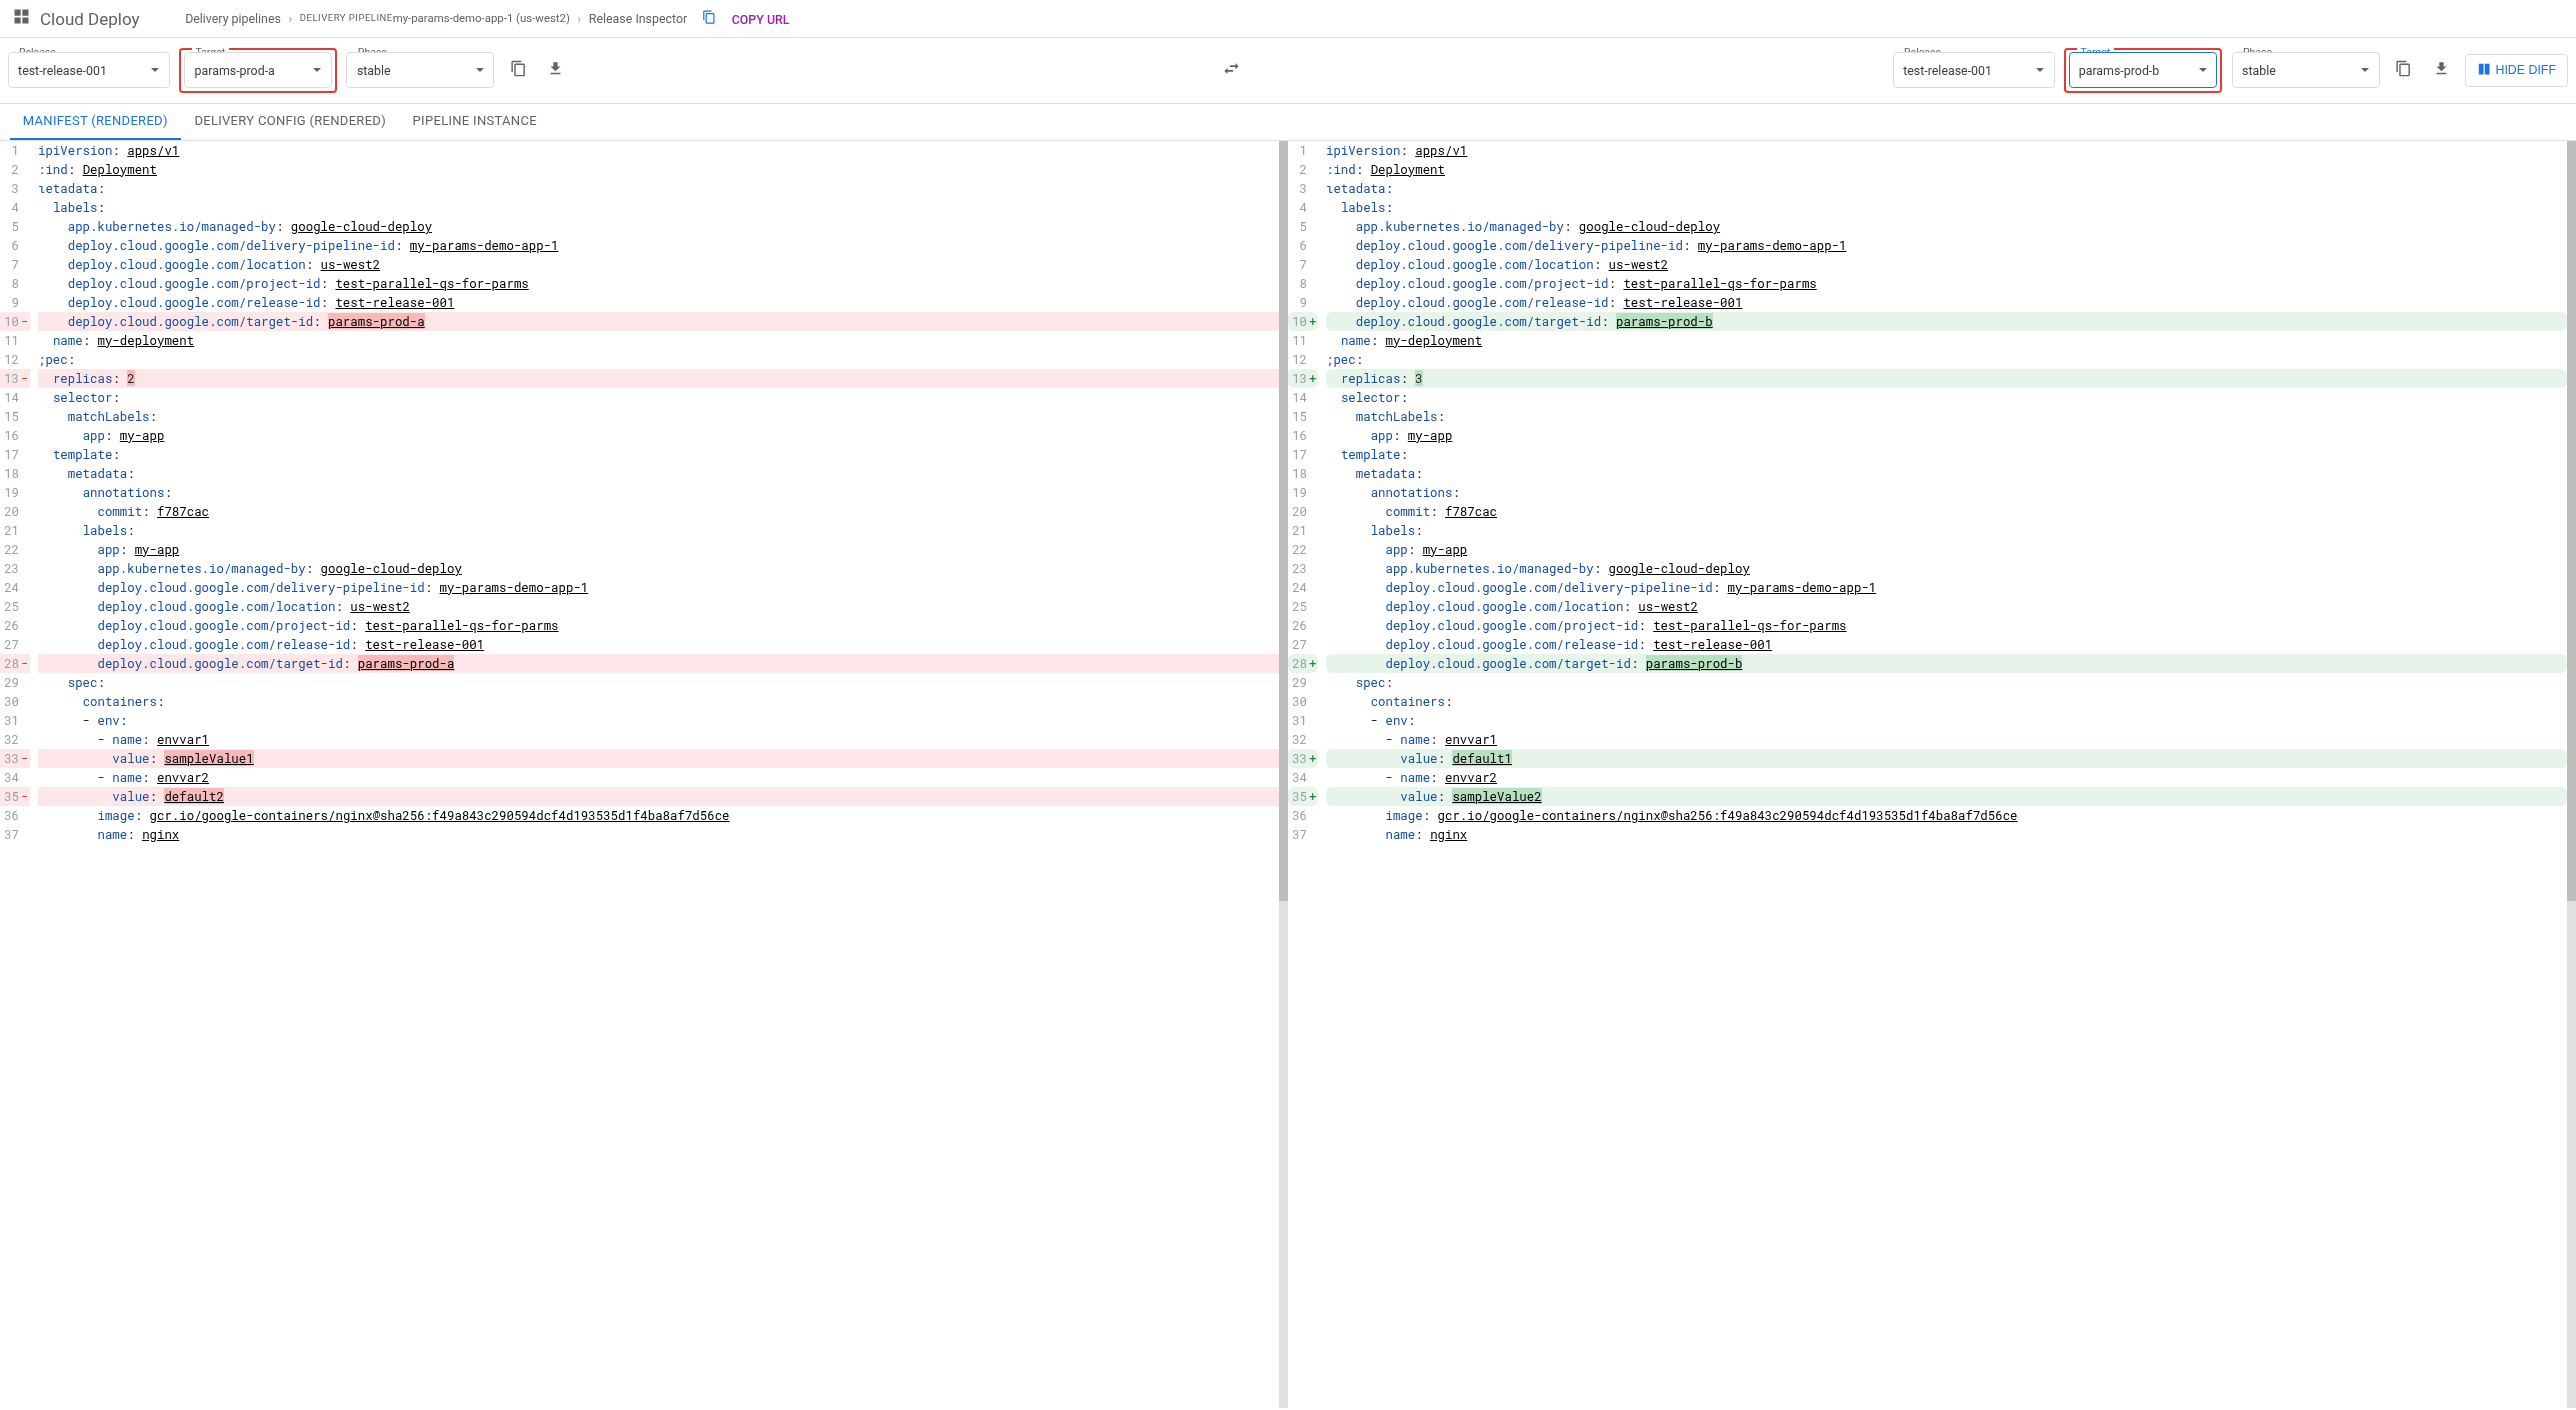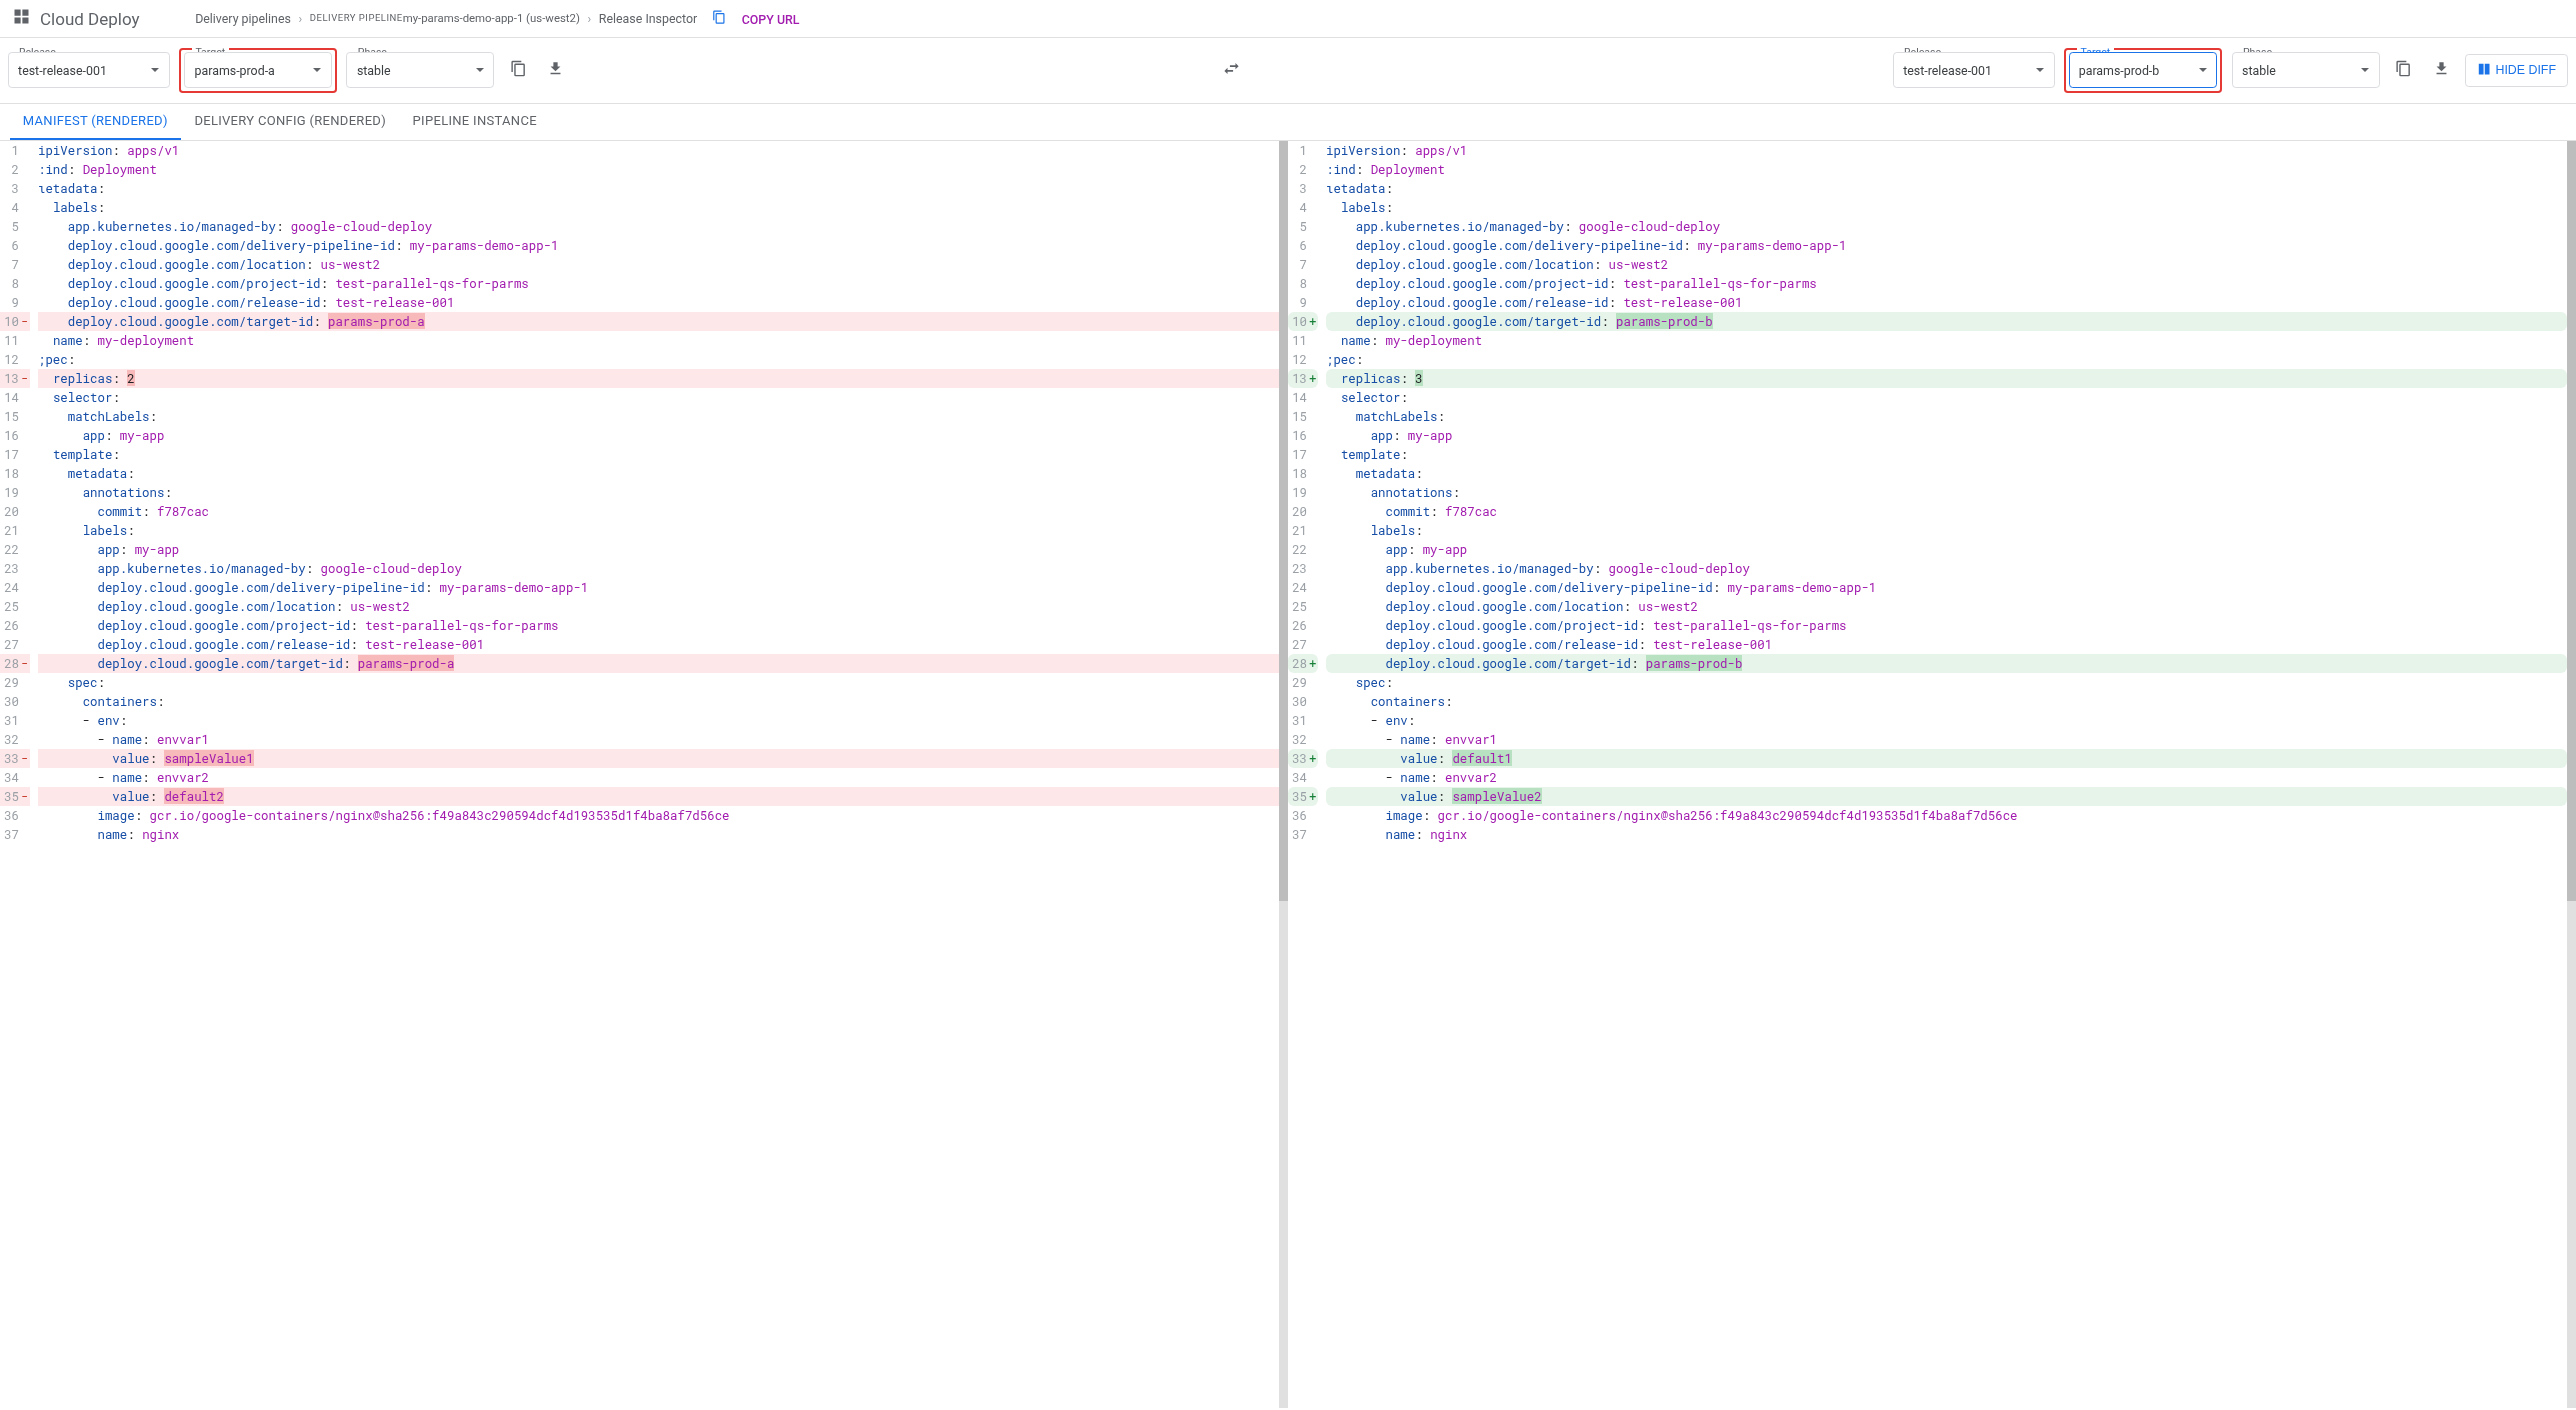--- a/index.html
+++ b/index.html
@@ -1,19 +1,19 @@
 <!DOCTYPE html>
 <html style="font-size:15.2px"><head>
 <meta charset="utf-8">
 <style>
 * { box-sizing: border-box; margin: 0; padding: 0; }
 body { font-family: "Google Sans", Roboto, Arial, sans-serif; font-size: 12.4px; color: #202124; background: #fff; }
 
 .header { display: flex; align-items: center; padding: 5.7px 11.4px; border-bottom: 1px solid #e0e0e0; gap: 7.6px; height: 38px; }
-.logo { display: flex; align-items: center; gap: 7.6px; font-size: 17px; color: #5f6368; margin-right: 48px; }
+.logo { display: flex; align-items: center; gap: 7.6px; font-size: 17px; color: #5f6368; margin-right: 38px; }
 .logo svg { width: 21px; height: 21px; fill: #5f6368; }
 .breadcrumbs { display: flex; align-items: center; gap: 7.6px; font-size: 12.4px; color: #5f6368; }
 .breadcrumbs .chev { color: #9aa0a6; }
 .pipeline-block { display: flex; flex-direction: row; line-height: 1.2; }
 .pipeline-block .small { font-size: 9.5px; letter-spacing: 0.5px; color: #5f6368; }
 .pipeline-block .val { font-size: 11.4px; color: #5f6368; }
 .copy-url { color: #a21caf; font-weight: 500; display: flex; align-items: flex-end; gap: 15px; margin-left: 7.6px; }
 .copy-url svg { width: 14.3px; height: 14.3px; fill: #1a73e8; }
 
 .controls-row { display: flex; align-items: center; padding: 9.5px 7.6px; border-bottom: 1px solid #e0e0e0; gap: 9.5px; }
@@ -41,21 +41,21 @@
 .gutter { width: 38px; text-align: right; color: #9aa0a6; padding-right: 7.6px; user-select: none; background:#fff;}
 .gutter div, .code-lines > div { height: 19px; line-height: 19px; }
 .code-lines { flex: 1; white-space: pre; color: #202124; overflow-x:hidden;}
 .scrollbar-fake { width: 9.5px; background: #e0e0e0; }
 .scrollbar-fake .thumb { background: #bdbdbd; height: 60%; }
 .line-del { background: #fde7e9; }
 .line-add { background: #e6f4ea; border-radius: 6px; }
 .inline-del { background: #f7b9b9; }
 .inline-add { background: #b7e1c0; }
 .tok-key { color: #174ea6; }
-.tok-str { color: #a21caf; }
+.tok-str { color: #000000; text-decoration: underline; }
 .caret-mark { color: #9aa0a6; width:11.4px; display:inline-block; text-align:center;}
 .gutter .m { color:#c53929; }
 .gutter .p { color:#188038; }
 
 </style>
 </head>
 <body>
 
 <div class="header">
   <div class="logo">

